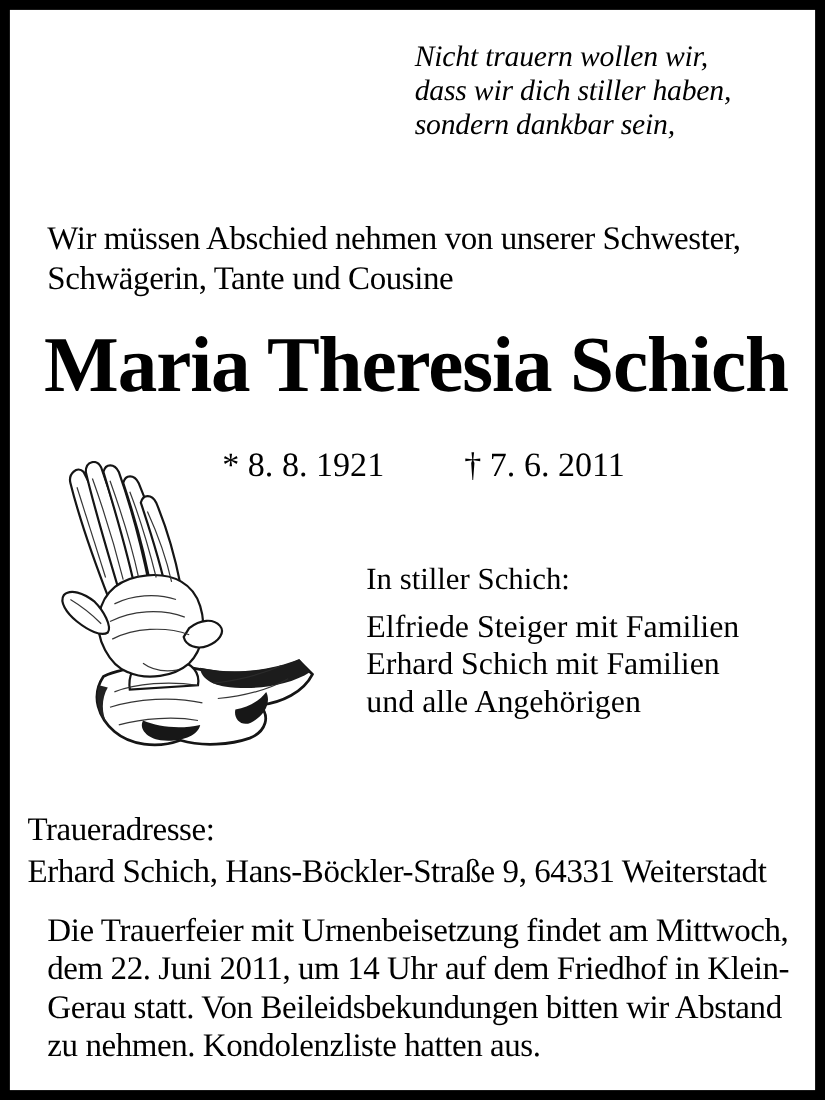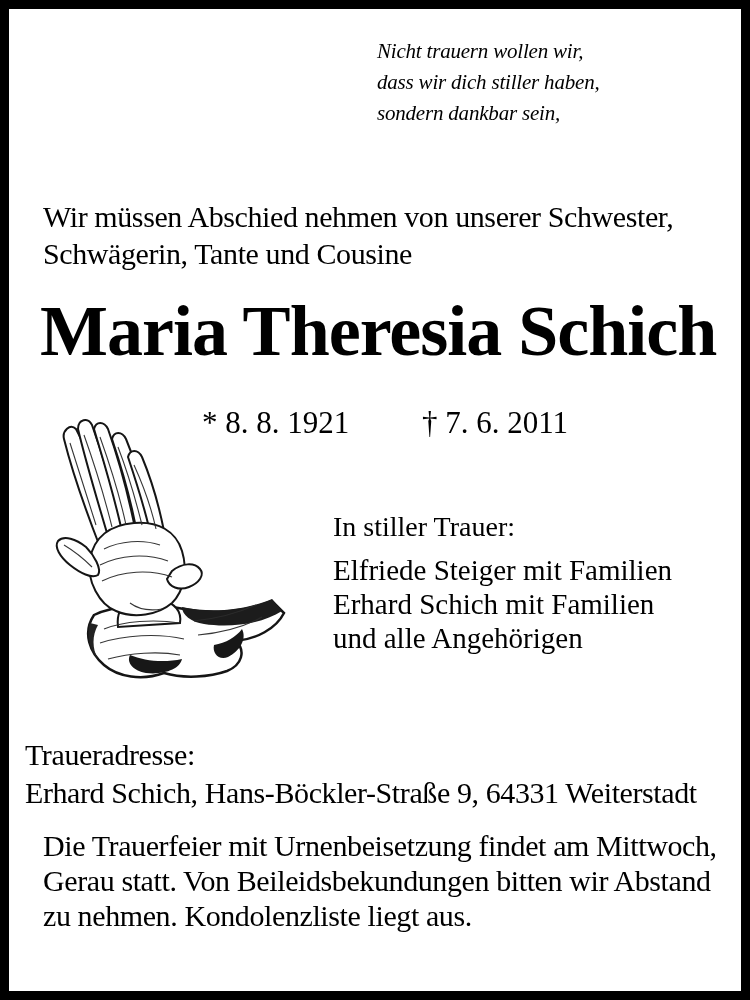--- a/index.html
+++ b/index.html
@@ -18,21 +18,21 @@
     color: #000000;
     overflow: hidden;
   }
 
   
   .quote {
     position: absolute;
     left: 368px;
     top: 27px;
     font-style: italic;
-    font-size: 21px;
+    font-size: 27px;
     line-height: 31px;
     letter-spacing: -0.2px;
     white-space: nowrap;
   }
 
   
   .intro {
     position: absolute;
     left: 34px;
     top: 189px;
@@ -174,30 +174,31 @@
       <path d="M70,210 C90,202 120,200 146,204"></path>
       <path d="M66,224 C90,216 124,214 150,220"></path>
       <path d="M74,240 C96,234 124,232 146,236"></path>
       <path d="M160,202 C180,200 204,194 222,186"></path>
       <path d="M164,216 C186,214 210,208 228,198"></path>
       <path d="M96,184 C104,190 116,192 128,190"></path>
     </g>
   </svg>
 
   <div class="mourning">
-    <div class="mourning-label">In stiller Trauer:</div>
+    <div class="mourning-label">In stiller Schich:</div>
     <div class="bold">Elfriede Steiger mit Familien</div>
     <div class="bold">Erhard Schich mit Familien</div>
     <div class="bold">und alle Angehörigen</div>
   </div>
 
   <div class="address">
     <div>Traueradresse:</div>
     <div>Erhard Schich, Hans-Böckler-Straße 9, 64331 Weiterstadt</div>
   </div>
 
   <div class="funeral">
     <div>Die Trauerfeier mit Urnenbeisetzung findet am Mittwoch,</div>
+    <div>dem 22. Juni 2011, um 14 Uhr auf dem Friedhof in Klein-</div>
     <div>Gerau statt. Von Beileidsbekundungen bitten wir Abstand</div>
-    <div>zu nehmen. Kondolenzliste liegt aus.</div>
+    <div>zu nehmen. Kondolenzliste hatten aus.</div>
   </div>
 
 </div>
 
 </body></html>

